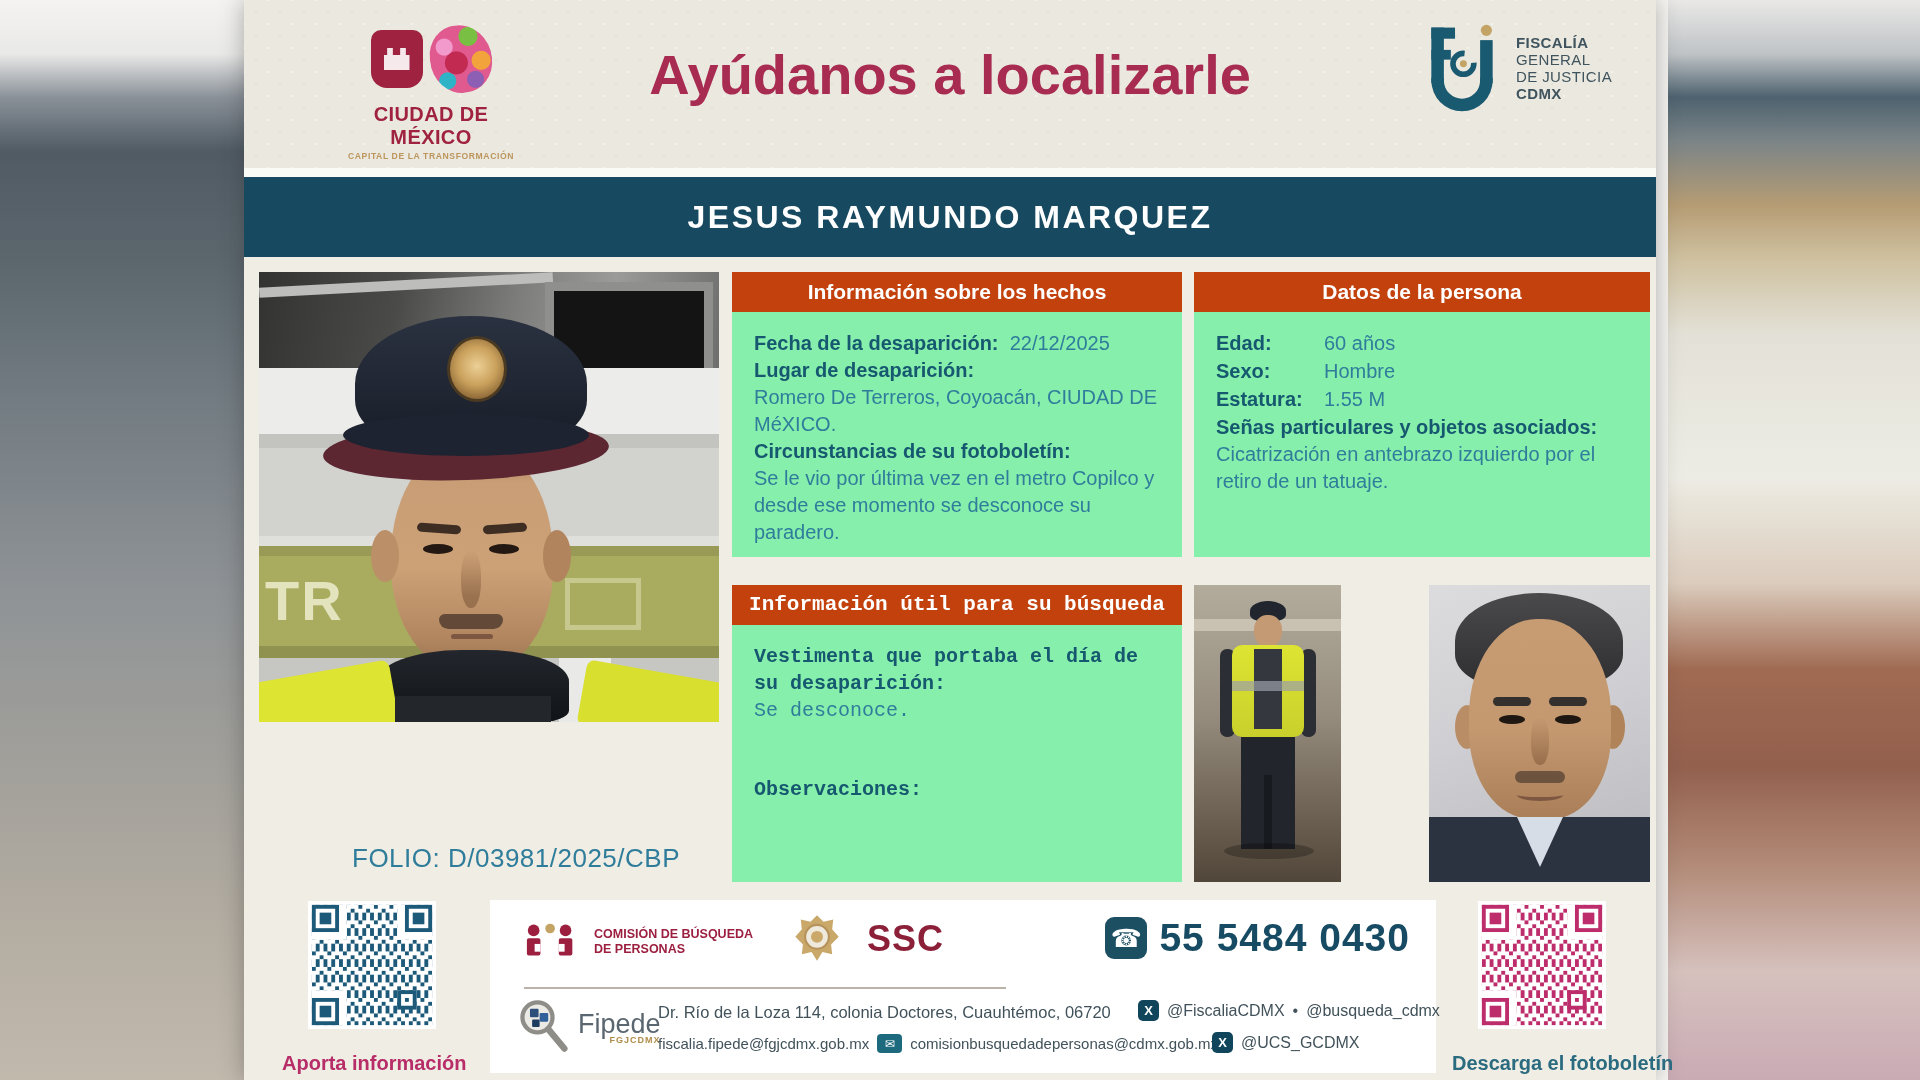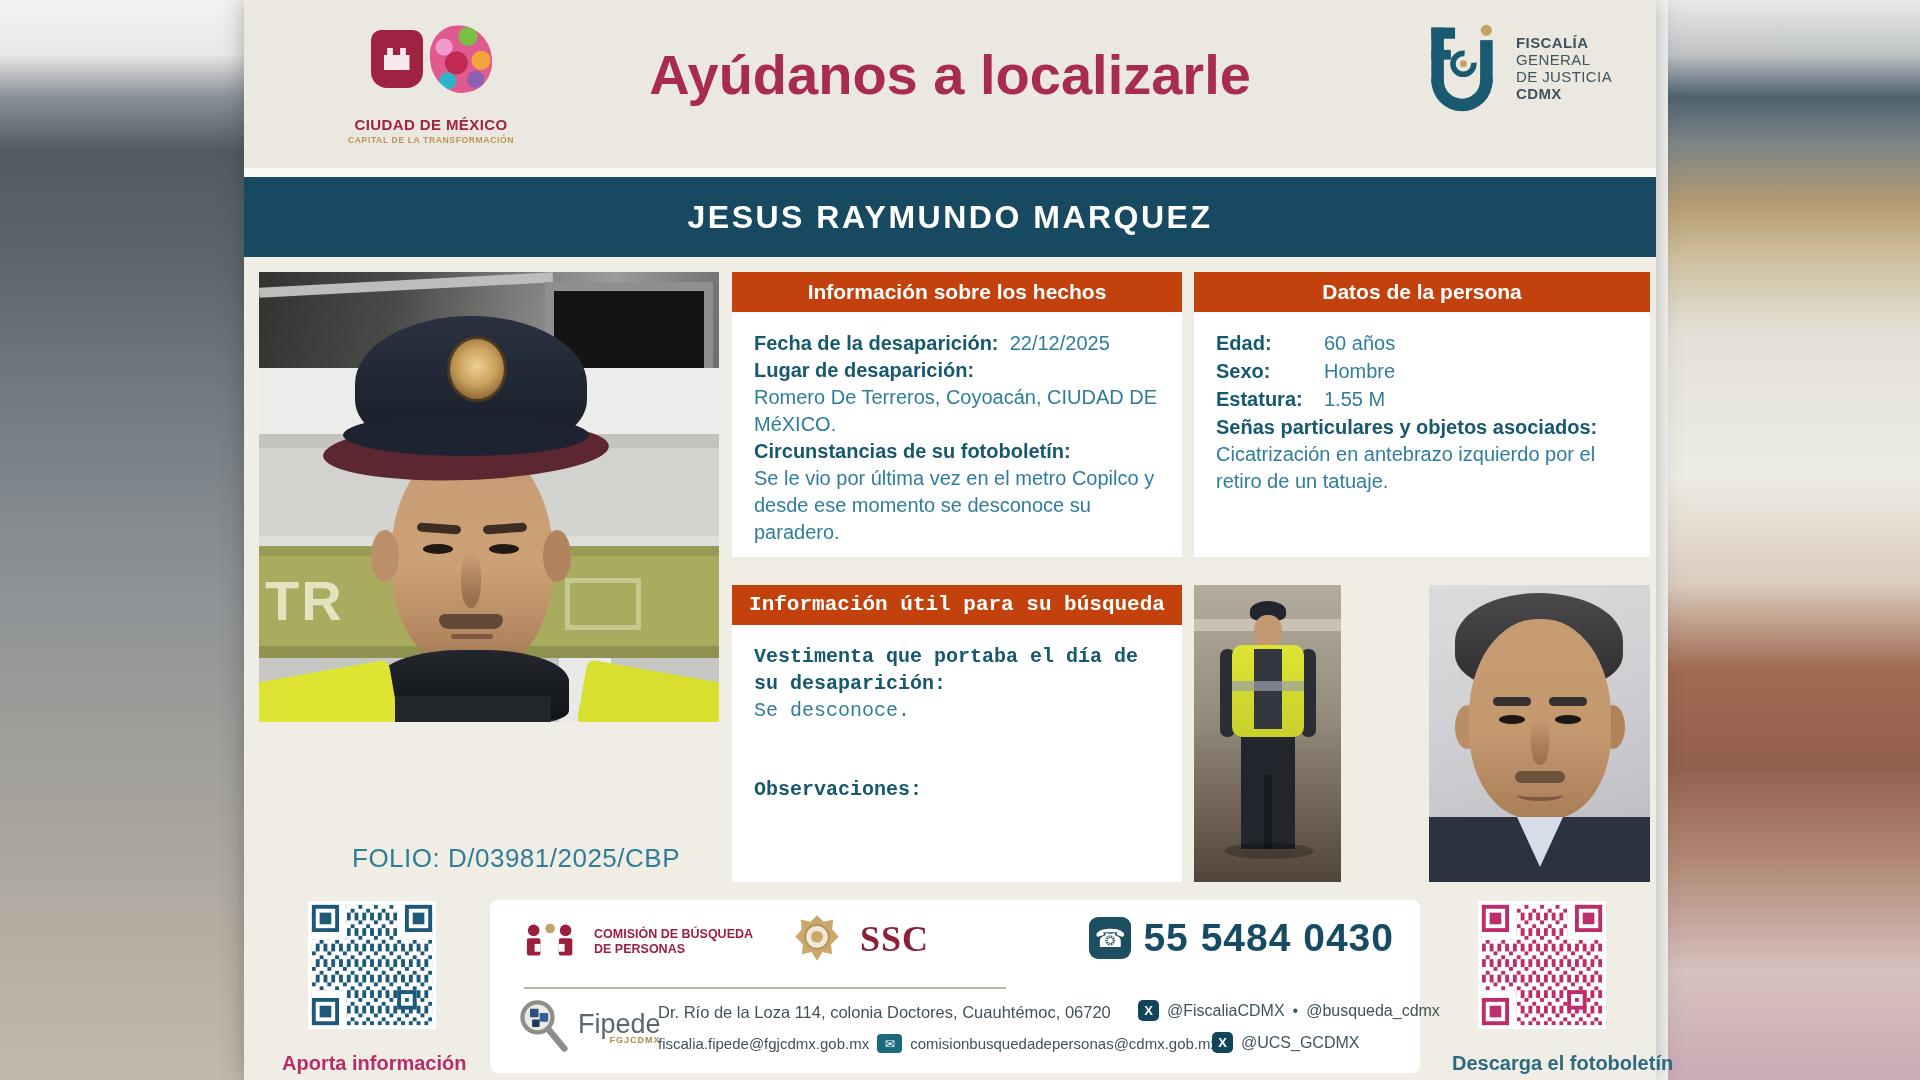--- a/index.html
+++ b/index.html
@@ -32,40 +32,40 @@
   .cdmx-castle{width:26px;height:22px;background:#f6e9ec;
     clip-path:polygon(0 32%,14% 32%,14% 0,36% 0,36% 32%,64% 32%,64% 0,86% 0,86% 32%,100% 32%,100% 100%,0 100%);}
   .cdmx-map{width:62px;height:68px;border-radius:46% 54% 48% 52%;transform:rotate(-6deg);
     background-color:#e05a90;
     background-image:radial-gradient(circle at 25% 30%,#f29acb 0 8px,transparent 9px),
       radial-gradient(circle at 65% 18%,#79bf43 0 9px,transparent 10px),
       radial-gradient(circle at 82% 55%,#f2a33b 0 9px,transparent 10px),
       radial-gradient(circle at 42% 55%,#c22a52 0 11px,transparent 12px),
       radial-gradient(circle at 25% 80%,#2fb3c7 0 8px,transparent 9px),
       radial-gradient(circle at 70% 82%,#8c5fb5 0 8px,transparent 9px);}
-  .cdmx-title{font-size:15px;font-weight:bold;color:#9f2241;margin-top:16px;letter-spacing:.4px;}
+  .cdmx-title{font-size:20px;font-weight:bold;color:#9f2241;margin-top:3px;letter-spacing:.4px;}
   .cdmx-sub{font-size:8.6px;font-weight:bold;color:#bc955c;letter-spacing:.6px;margin-top:2px;}
 
   .main-title{position:absolute;left:300px;right:300px;top:42px;margin:0;text-align:center;
     font-size:56px;font-weight:bold;color:#a82b51;}
 
   .fgj-logo{position:absolute;left:1176px;top:22px;display:flex;align-items:center;gap:12px;}
   .fgj-mono{width:84px;height:92px;}
   .fgj-text{color:#3f545e;font-size:15px;line-height:17px;letter-spacing:.4px;}
   .fgj-text .b{font-weight:bold;}
 
   .name-banner{position:absolute;left:0;top:177px;width:100%;height:80px;background:#174a60;
     display:flex;align-items:center;justify-content:center;}
   .name-banner span{color:#ffffff;font-weight:bold;font-size:32px;letter-spacing:2.5px;}
 
   
   .card{position:absolute;}
   .card-head{height:40px;background:#c2410c;color:#fff;font-size:21px;font-weight:bold;
     text-align:center;line-height:40px;}
-  .card-body{position:absolute;top:40px;left:0;right:0;bottom:0;background:#ffffff;
+  .card-body{position:absolute;top:40px;left:0;right:0;bottom:0;background:#86efac;
     padding:18px 22px;font-size:20px;line-height:27px;}
   .card.hechos{left:488px;top:272px;width:450px;height:285px;}
   .card.datos{left:950px;top:272px;width:456px;height:285px;}
   .card.busqueda{left:488px;top:585px;width:450px;height:297px;font-family:Liberation Mono, monospace;}
   .lbl{color:#16586f;font-weight:bold;margin:0;}
   .val{color:#2f7d9b;margin:0;font-weight:normal;}
   p.kv{margin:0 0 1px 0;}
   .kv .lbl{display:inline-block;min-width:108px;}
   .f-line{margin:0;}
   .obs-gap{margin-top:52px;}
@@ -151,24 +151,24 @@
 
   
   .qr-block{position:absolute;width:180px;text-align:center;}
   .qr-left{left:38px;top:901px;}
   .qr-right{left:1208px;top:901px;}
   .qr-svg{width:128px;height:128px;display:block;margin:0 auto;}
   .qr-label{margin-top:23px;font-size:20px;font-weight:bold;white-space:nowrap;}
   .qr-left .qr-label{color:#b72d68;}
   .qr-right .qr-label{color:#2b6b80;}
 
-  .contact-bar{position:absolute;left:246px;top:900px;width:930px;height:173px;background:#ffffff;border-radius:8px;}
+  .contact-bar{position:absolute;left:246px;top:900px;width:930px;height:173px;background:#ffffff;border-radius:0;padding-left:16px;}
   .cb-com{position:absolute;left:34px;top:22px;display:flex;align-items:center;gap:12px;}
   .cb-com-label{font-size:12.5px;font-weight:bold;color:#9c1f40;line-height:15px;}
-  .cb-ssc{position:absolute;left:305px;top:13px;display:flex;align-items:center;gap:21px;font-family:Liberation Serif, serif;}
+  .cb-ssc{position:absolute;left:305px;top:13px;display:flex;align-items:center;gap:28px;}
   .cb-ssc-label{font-size:36px;font-weight:bold;color:#8c2038;letter-spacing:1px;}
   .cb-phone{position:absolute;right:26px;top:16px;display:flex;align-items:center;gap:12px;}
   .phone-badge{width:42px;height:42px;background:#1d4f63;border-radius:9px;color:#fff;font-size:25px;
     display:flex;align-items:center;justify-content:center;}
   .cb-phone-number{font-size:39px;font-weight:bold;color:#174b63;letter-spacing:1px;}
   .cb-divider{position:absolute;left:34px;top:87px;width:482px;height:2px;background:#b9b3a9;}
   .cb-fipede{position:absolute;left:26px;top:98px;display:flex;align-items:center;gap:4px;}
   .fipede-name{font-size:27px;color:#5b6770;}
   .fipede-sub{font-size:9px;font-weight:bold;color:#b08c4a;letter-spacing:1px;text-align:right;margin-top:-5px;}
   .cb-address{position:absolute;left:168px;top:103px;font-size:16.5px;color:#41525a;}

